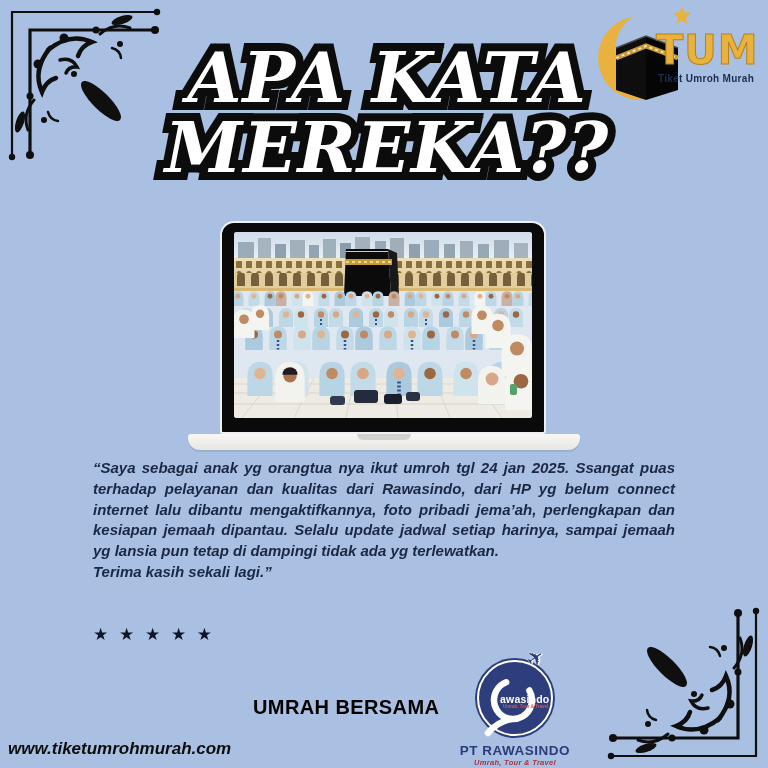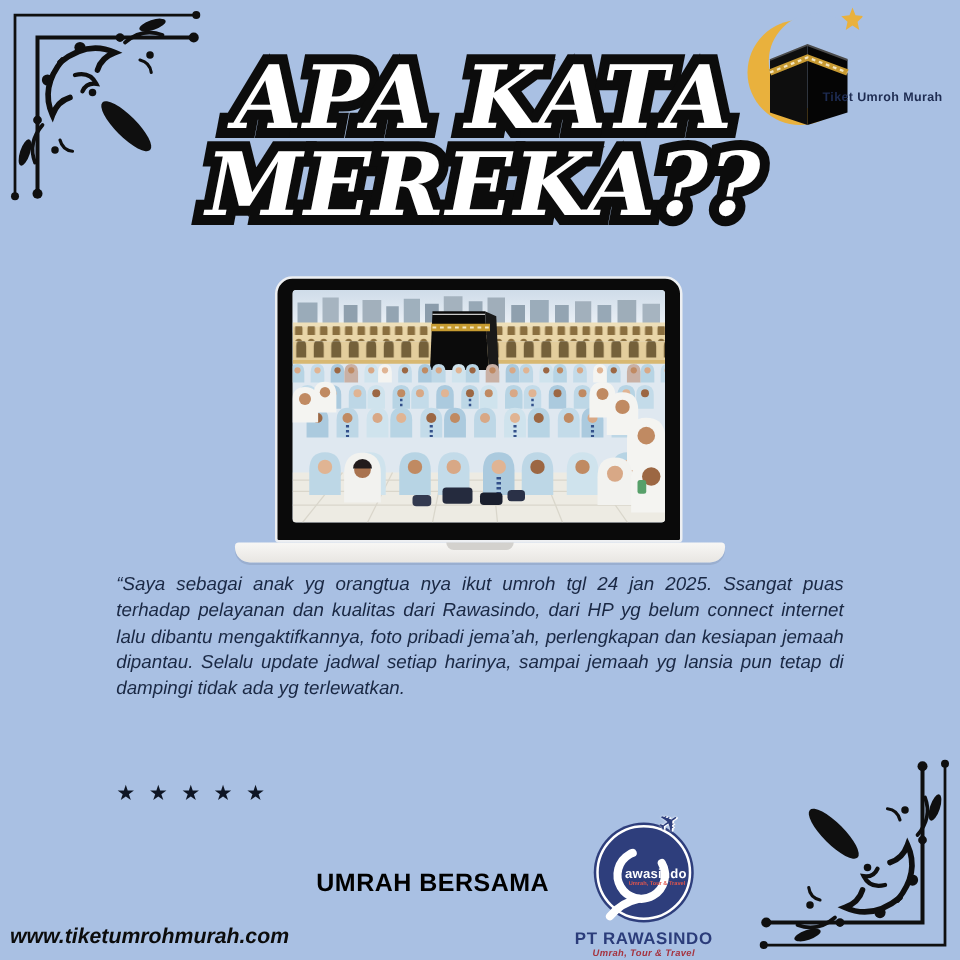--- a/index.html
+++ b/index.html
@@ -37,21 +37,21 @@
          border-radius:3px;background:#dfe8f0;}
   .photo svg{display:block;width:100%;height:100%;}
   .base{position:absolute;left:0;top:213px;width:392px;height:16px;
         background:linear-gradient(#f8f7f5,#e8e6e2);border-radius:3px 3px 12px 12px;
         box-shadow:0 2px 0 rgba(110,122,150,.25);}
   .notch{position:absolute;left:50%;margin-left:-27px;top:0;width:54px;height:6px;
          background:#d3d1cd;border-radius:0 0 7px 7px;}
 
   
   .quote{position:absolute;left:93px;top:458px;width:582px;color:#1a2844;
-         font-style:italic;font-weight:400;font-size:15px;line-height:20.8px;}
+         font-style:italic;font-weight:700;font-size:15px;line-height:20.8px;}
   .quote p{margin:0;text-align:justify;}
   .author-row{position:absolute;left:93px;top:624px;display:flex;align-items:center;gap:12px;}
   .author{font-style:italic;font-weight:700;font-size:16.5px;color:#16233e;letter-spacing:.4px;}
   .stars{font-size:17px;color:#0e1524;letter-spacing:3px;}
 
   
   .campaign{position:absolute;left:253px;top:696px;font-weight:700;font-size:20px;
             color:#000000;letter-spacing:.4px;}
   .website{position:absolute;left:8px;top:739px;font-style:italic;font-weight:700;
            font-size:17px;color:#0c0c0c;}
@@ -122,20 +122,21 @@
     <circle cx="59" cy="45" r="38" fill="#a9c0e3"></circle>
     <polygon fill="#e9b13d" points="88,2 90.4,8.2 97,8.9 92,13.4 93.4,19.9 88,16.4 82.6,19.9 84,13.4 79,8.9 85.6,8.2"></polygon>
     <g>
       <polygon points="22,44 52,32 52,96 22,86" fill="#0e0e0e"></polygon>
       <polygon points="52,32 84,44 84,86 52,96" fill="#050505"></polygon>
       <path d="M22,44 L52,32 L84,44" stroke="#4a4a4a" stroke-width="1.5" fill="none"></path>
       <path d="M22,54 L52,42 L84,54" stroke="#c79a33" stroke-width="5" fill="none"></path>
       <path d="M22,54 L52,42 L84,54" stroke="#f3e6c2" stroke-width="1.8" stroke-dasharray="3 3" fill="none"></path>
     </g>
   </svg>
+  <div class="tum-word">TUM</div>
   <div class="tum-tag">Tiket Umroh Murah</div>
 </div>
 
 <div class="title">
   <div class="title-line">
     <span class="t-stroke">APA KATA</span>
     <span class="t-fill">APA KATA</span>
   </div>
   <div class="title-line">
     <span class="t-stroke">MEREKA??</span>
@@ -365,20 +366,21 @@
       </svg>
     </div>
   </div>
   <div class="base">
     <div class="notch"></div>
   </div>
 </div>
 
 <div class="quote">
   <p>“Saya sebagai anak yg orangtua nya ikut umroh tgl 24 jan 2025. Ssangat puas terhadap pelayanan dan kualitas dari Rawasindo, dari HP yg belum connect internet lalu dibantu mengaktifkannya, foto pribadi jema’ah, perlengkapan dan kesiapan jemaah dipantau. Selalu update jadwal setiap harinya, sampai jemaah yg lansia pun tetap di dampingi tidak ada yg terlewatkan.</p>
+  <p>Terima kasih sekali lagi.”</p>
 </div>
 <div class="author-row">
   <span class="stars">★ ★ ★ ★ ★</span>
 </div>
 
 <div class="campaign">UMRAH BERSAMA</div>
 <div class="website">www.tiketumrohmurah.com</div>
 
 <div class="rawasindo">
   <div class="rw-circle">

